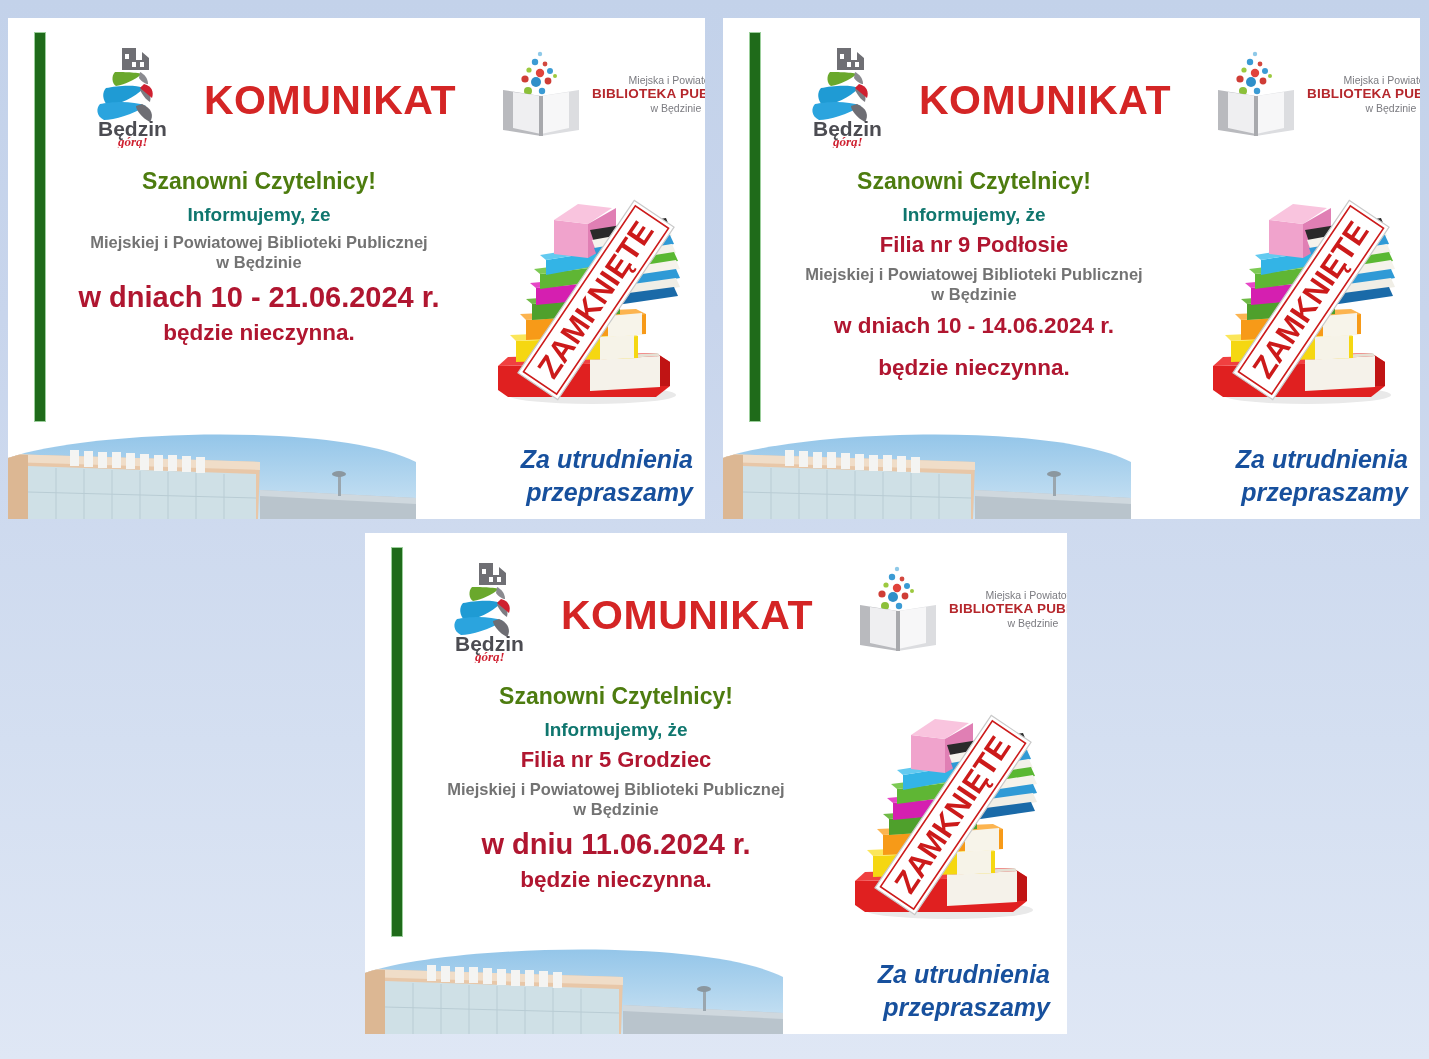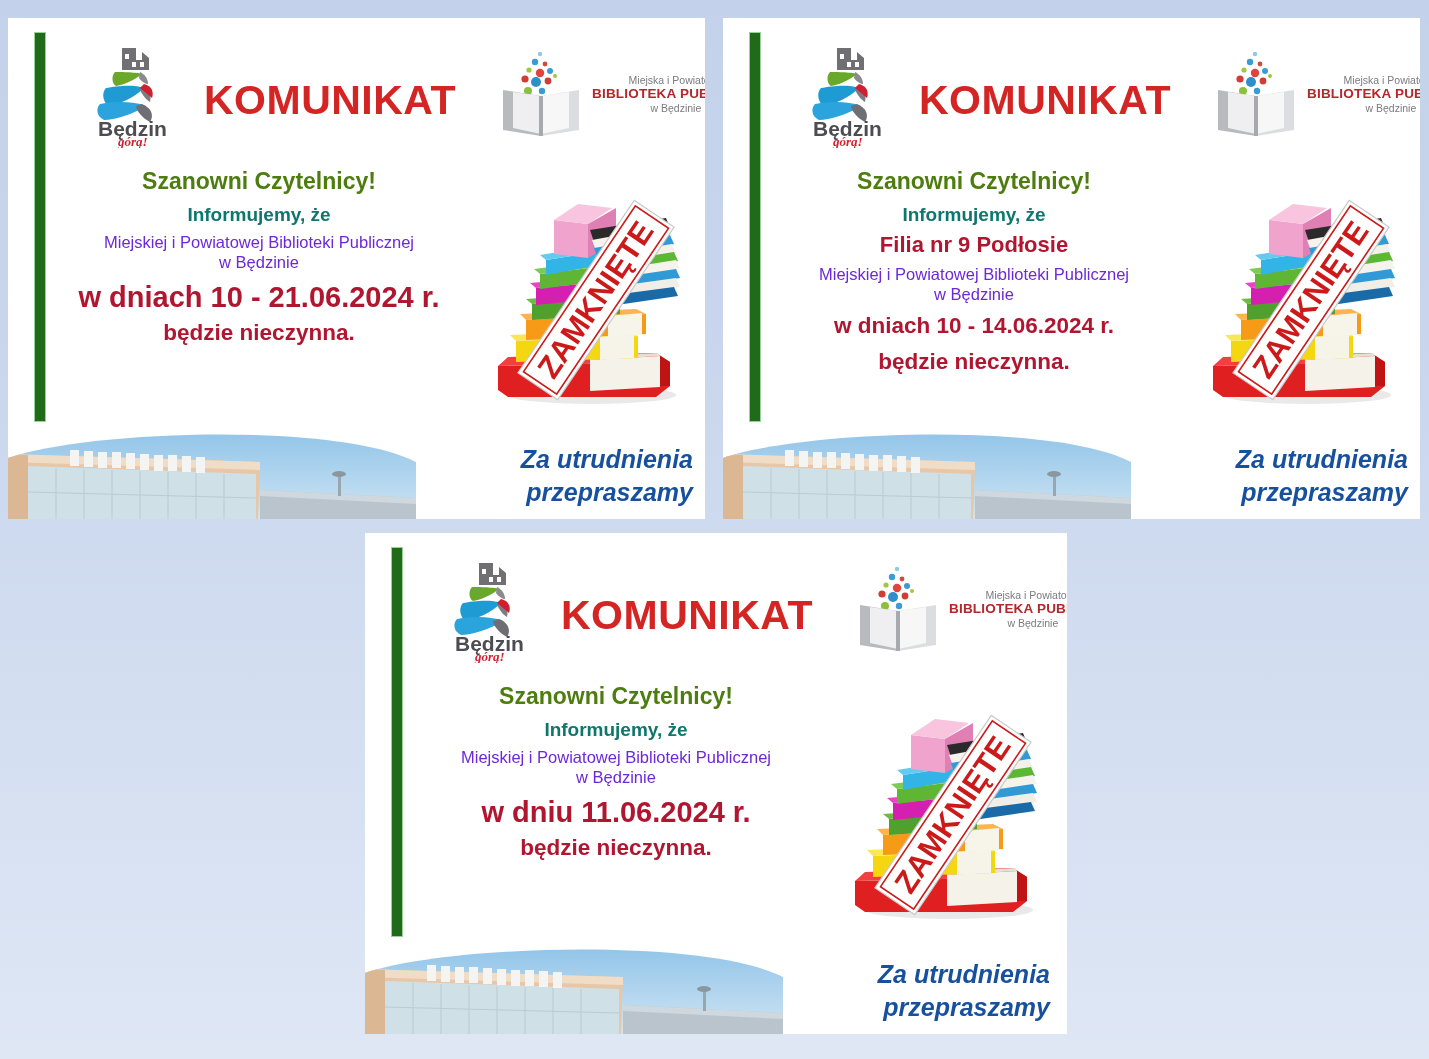--- a/index.html
+++ b/index.html
@@ -46,21 +46,21 @@
   .biblogo .btxt{ margin-left:3px; text-align:center; line-height:1.18; white-space:nowrap; }
   .biblogo .btxt .l1{ color:#7b7b80; }
   .biblogo .btxt .l2{ color:#b5272c; font-weight:bold; letter-spacing:.2px; }
   .biblogo .btxt .l3{ color:#7b7b80; }
 
   
   .body-text{ position:absolute; text-align:center; }
   .t-green-big{ color:#4d7c0f; font-weight:bold; }
   .t-blue{ color:#0f766e; font-weight:bold; }
   .t-red-big{ color:#b01630; font-weight:bold; }
-  .t-green-sm{ color:#6d28d9; font-weight:normal; }
+  .t-green-sm{ color:#737373; font-weight:bold; }
   .t-red-date{ color:#b01630; font-weight:bold; }
 
   
   .apology{
     position:absolute;
     color:#17509d;
     font-weight:bold;
     font-style:italic;
     text-align:right;
     line-height:1.32;
@@ -313,21 +313,21 @@
         <div class="l3" style="font-size:10.5px;">w Będzinie</div>
       </div>
     </div>
 
     <div class="body-text" style="left:52px; top:150px; width:398px;">
       <div class="t-green-big" style="font-size:23px; margin-bottom:9px;">Szanowni  Czytelnicy!</div>
       <div class="t-blue" style="font-size:19px; margin-bottom:6px;">Informujemy, że</div>
       <div class="t-red-big" style="font-size:22px; margin-bottom:6px;">Filia nr 9 Podłosie</div>
       <div class="t-green-sm" style="font-size:16.5px; line-height:1.3;">Miejskiej i Powiatowej Biblioteki Publicznej</div>
       <div class="t-green-sm" style="font-size:16.5px; margin-bottom:9px;">w Będzinie</div>
-      <div class="t-red-date" style="font-size:22.5px; margin-bottom:10px;">w dniach 10 - 14.06.2024 r.</div>
+      <div class="t-red-date" style="font-size:22.5px; margin-bottom:16px;">w dniach 10 - 14.06.2024 r.</div>
       <div class="t-red-date" style="font-size:22.5px;">będzie nieczynna.</div>
     </div>
 
     <div class="books" style="left:462px; top:172px; width:232px; height:222px;" aria-label="ZAMKNIĘTE">
       <svg viewBox="0 0 232 222" xmlns="http://www.w3.org/2000/svg">
         <ellipse cx="122" cy="205" rx="84" ry="9" fill="#e9e9e9"></ellipse>
         <path d="M28 176 L28 200 L38 207 L186 207 L200 196 L200 172 Z" fill="#e02020"></path>
         <path d="M28 176 L200 172 L186 163 L38 167 Z" fill="#f04040"></path>
         <path d="M186 163 L186 196 L200 196 L200 172 Z" fill="#c01414"></path>
         <path d="M120 170 L190 166 L190 197 L120 201 Z" fill="#f5f2ea"></path>
@@ -476,20 +476,21 @@
       <div class="btxt">
         <div class="l1" style="font-size:10.5px;">Miejska i Powiatowa</div>
         <div class="l2" style="font-size:13.5px;">BIBLIOTEKA PUBLICZNA</div>
         <div class="l3" style="font-size:10.5px;">w Będzinie</div>
       </div>
     </div>
 
     <div class="body-text" style="left:52px; top:150px; width:398px;">
       <div class="t-green-big" style="font-size:23px; margin-bottom:9px;">Szanowni  Czytelnicy!</div>
       <div class="t-blue" style="font-size:19px; margin-bottom:6px;">Informujemy, że</div>
+      <div class="t-red-big" style="font-size:22px; margin-bottom:6px;">Filia nr 5 Grodziec</div>
       <div class="t-green-sm" style="font-size:16.5px; line-height:1.3;">Miejskiej i Powiatowej Biblioteki Publicznej</div>
       <div class="t-green-sm" style="font-size:16.5px; margin-bottom:9px;">w Będzinie</div>
       <div class="t-red-date" style="font-size:29px; margin-bottom:6px;">w dniu 11.06.2024 r.</div>
       <div class="t-red-date" style="font-size:22.5px;">będzie nieczynna.</div>
     </div>
 
     <div class="books" style="left:462px; top:172px; width:232px; height:222px;" aria-label="ZAMKNIĘTE">
       <svg viewBox="0 0 232 222" xmlns="http://www.w3.org/2000/svg">
         <ellipse cx="122" cy="205" rx="84" ry="9" fill="#e9e9e9"></ellipse>
         <path d="M28 176 L28 200 L38 207 L186 207 L200 196 L200 172 Z" fill="#e02020"></path>

